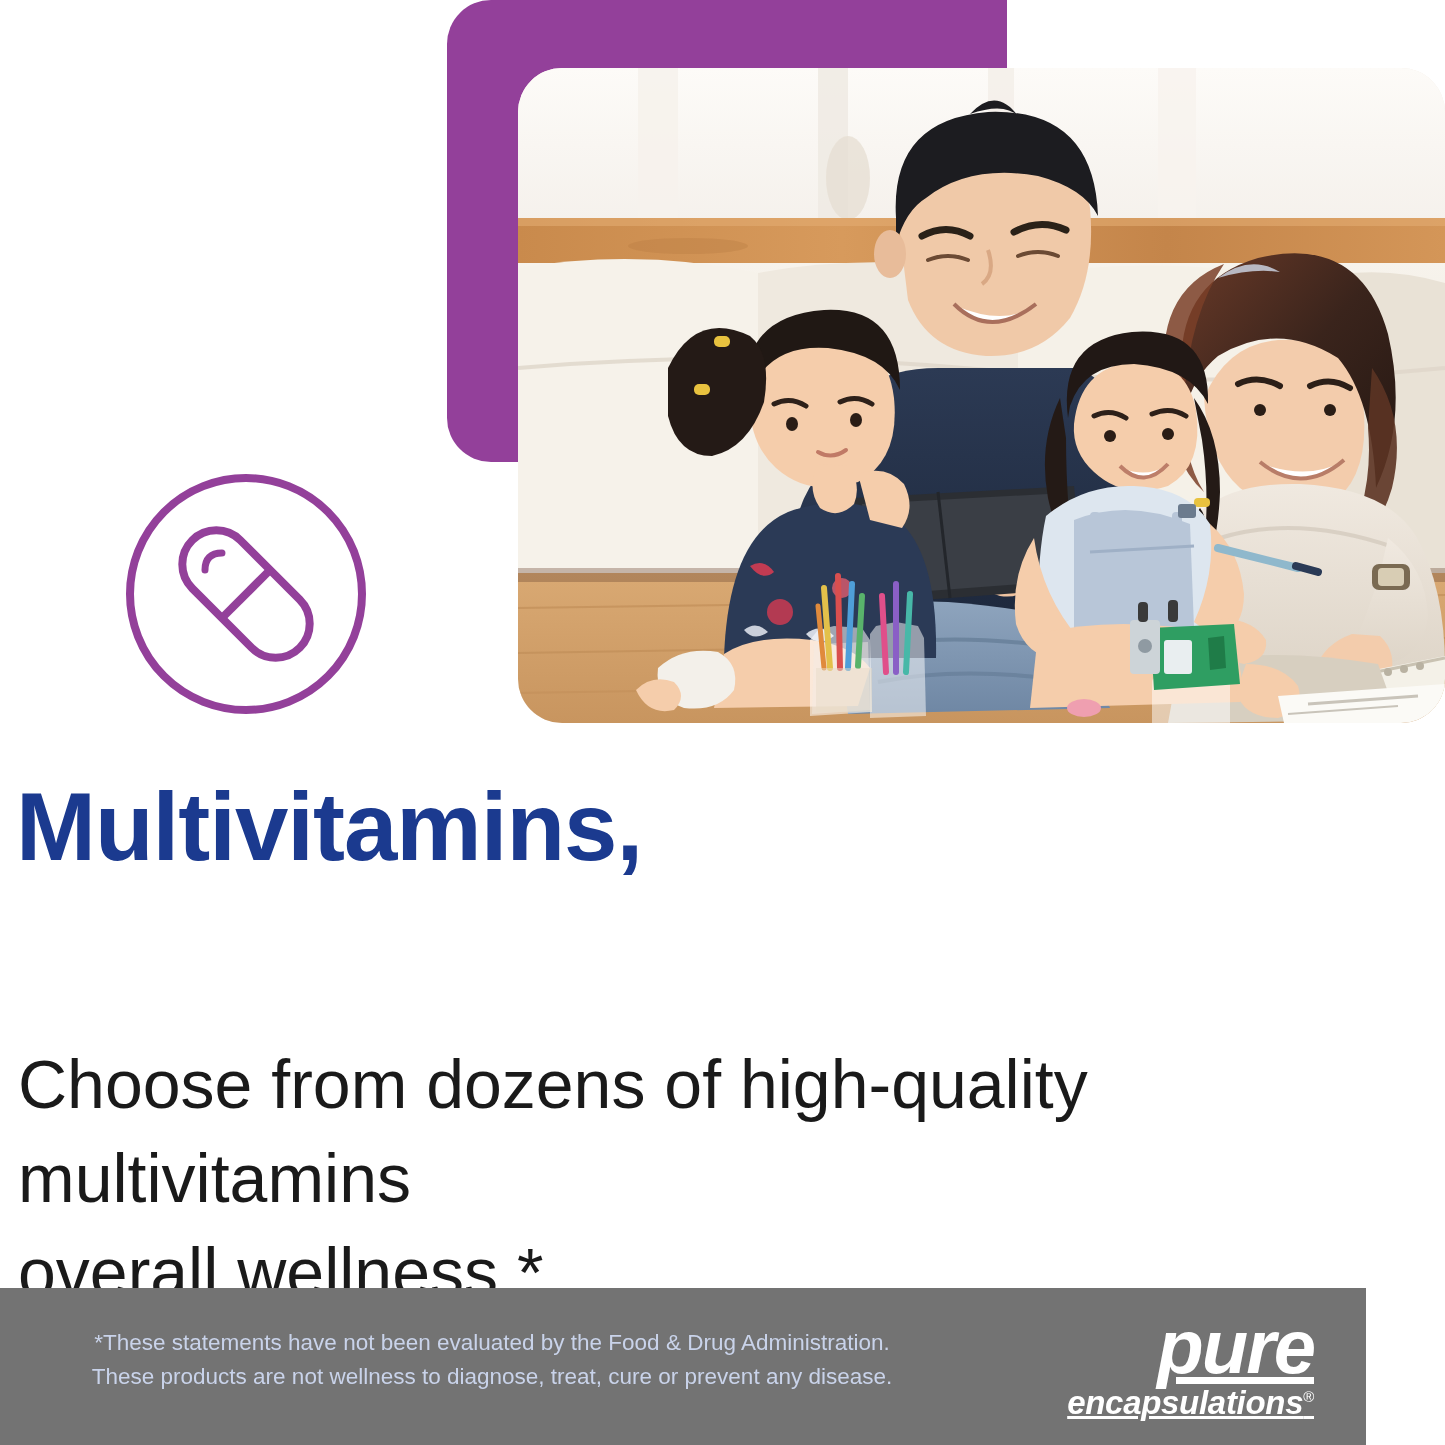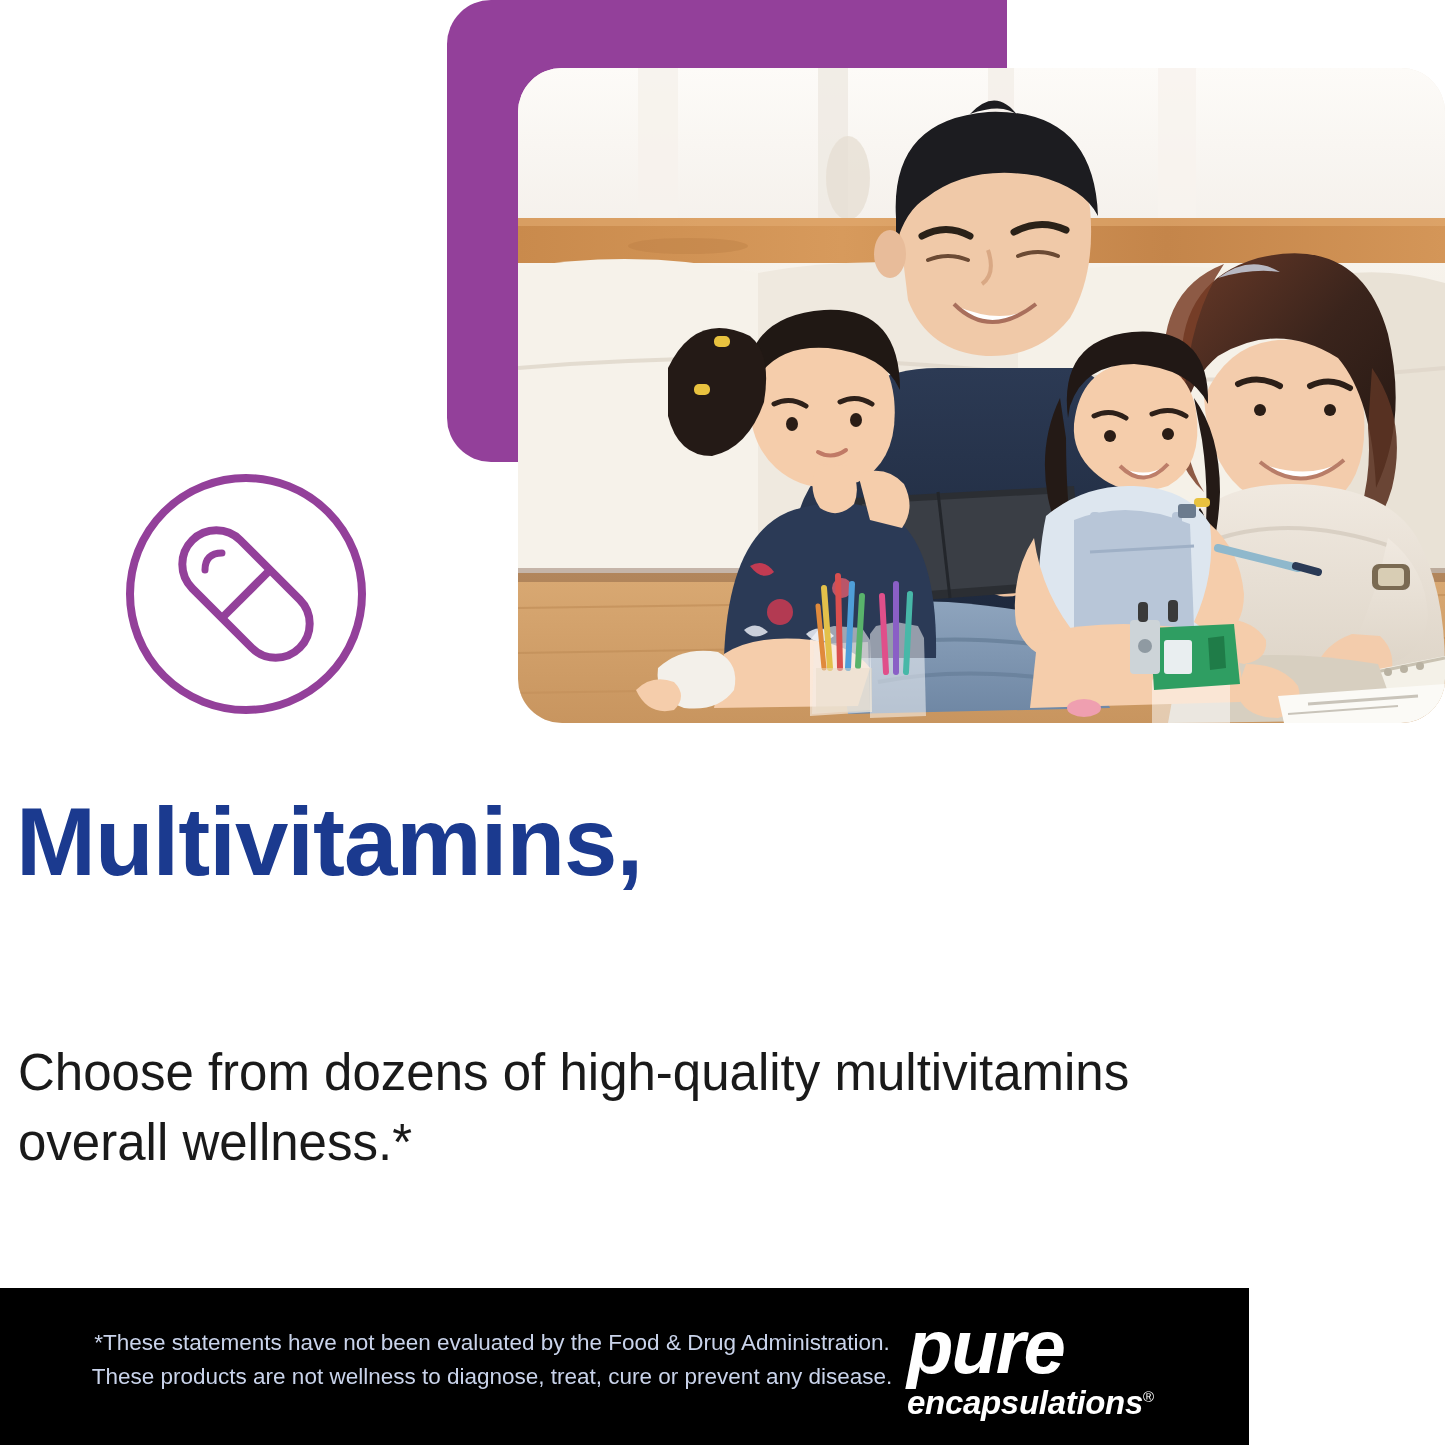--- a/index.html
+++ b/index.html
@@ -62,64 +62,64 @@
   .headline {
     position: absolute;
     left: 16px;
     top: 775px;
     width: 1180px;
     color: #1b3a8f;
     font-size: 96px;
     line-height: 1.08;
     font-weight: 700;
     letter-spacing: -1px;
-    margin-top: 15px;
   }
 
   
   .body-copy {
     position: absolute;
     left: 18px;
     top: 1038px;
     width: 1260px;
     color: #1a1a1a;
-    font-size: 51px;
+    font-size: 68px;
     line-height: 1.38;
     font-weight: 400;
   }
 
   
   .footer {
     position: absolute;
     left: 0;
     top: 1288px;
-    width: 1249px;
+    width: 1366px;
     height: 157px;
-    background: #000000;
+    background: #737373;
   }
   .disclaimer {
     position: absolute;
     left: 52px;
     top: 38px;
     width: 880px;
     color: #c9d3ea;
     font-size: 22.5px;
     line-height: 1.52;
     text-align: center;
   }
   .disclaimer .line { display: block; white-space: nowrap; }
 
   .logo {
     position: absolute;
     right: 52px;
     top: 24px;
     width: 290px;
     height: 108px;
     color: #ffffff;
-    text-align: left;
+    text-align: right;
+    text-decoration: underline;
   }
   .logo-pure {
     font-size: 76px;
     font-weight: 700;
     font-style: italic;
     line-height: 0.92;
     letter-spacing: -2px;
     display: block;
   }
   .logo-sub {

